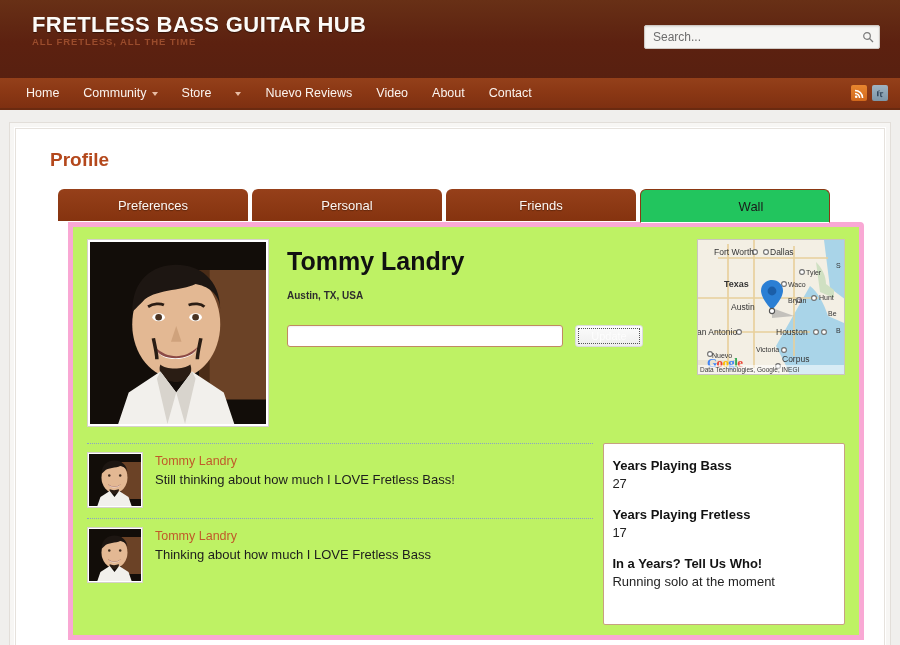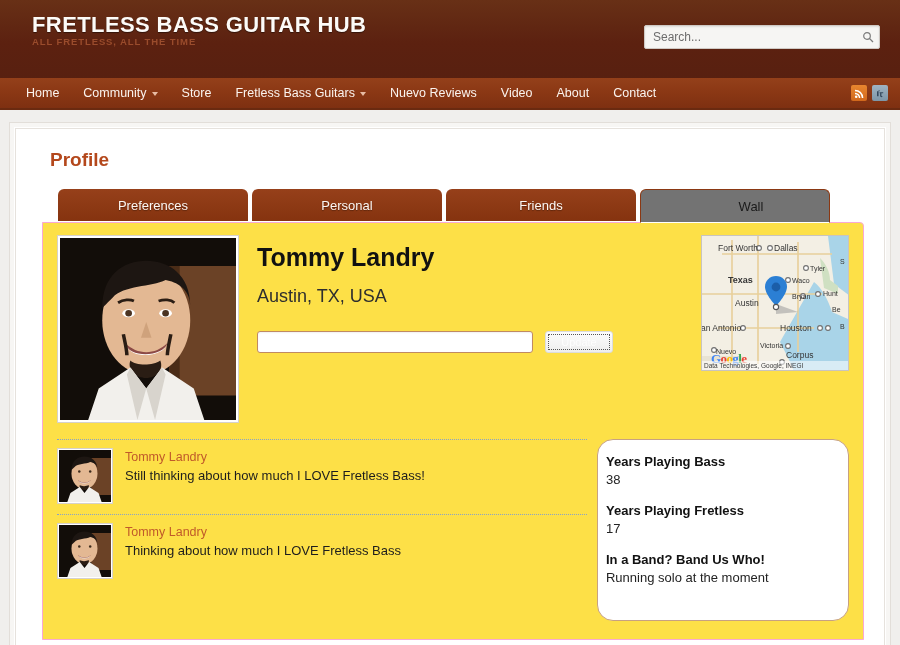--- a/index.html
+++ b/index.html
@@ -116,50 +116,50 @@
     margin-right: 4px;
     display: flex; align-items: center; justify-content: center;
     font-size: 13px; color: #fdf7f3;
     background: #8a3813;
     background: linear-gradient(180deg,#96401a 0%,#85330f 100%);
     border-radius: 6px 6px 0 0;
     cursor: pointer;
     text-shadow: 0 1px 1px rgba(0,0,0,.35);
   }
   .tab.active {
-    background: #737373;
+    background: #22c55e;
     color: #1a1a1a;
     text-shadow: none;
     border: 1px solid #8a3813;
     border-bottom: 1px solid #ffffff;
     height: 34px;
     position: relative; z-index: 3; padding-left: 32px;
   }
   .tab-panel {
-    margin: -1px 0 0 6px;
-    border: 1px solid #f9a8d4;
+    margin: -1px 0 0 32px;
+    border: 5px solid #f9a8d4;
     border-radius: 0 4px 0 0;
-    background: #fde047;
+    background: #bef264;
     height: 418px;
     padding: 12px 14px;
     position: relative;
   }
 
   
   .profile-top { display: flex; }
   .avatar-big {
     width: 182px; height: 188px;
     border: 1px solid #d6d1cb;
     padding: 2px; background: #fff;
     flex: none;
   }
   .avatar-big .photo { width: 100%; height: 100%; display: block; }
   .profile-meta { flex: 1; padding: 8px 0 0 18px; }
   .profile-name { font-size: 25px; font-weight: bold; color: #111; }
-  .profile-loc { font-size: 18px; color: #2e2e2e; margin-top: 14px; }
+  .profile-loc { font-size: 10px; color: #2e2e2e; margin-top: 14px; font-weight: bold; }
   .status-row { display: flex; align-items: center; gap: 12px; margin-top: 24px; }
   .status-input {
     width: 276px; height: 22px;
     border: 1px solid #c08a62; border-radius: 3px;
     background: #fff; outline: none;
     font-family: "Liberation Sans", sans-serif; font-size: 12px;
     padding: 0 6px;
     box-shadow: 0 1px 2px rgba(0,0,0,.06) inset;
   }
   .status-btn {
@@ -209,21 +209,21 @@
   .post-avatar .photo { width: 100%; height: 100%; display: block; }
   .post-body { padding-top: 2px; }
   .post-author {
     color: #c05a2a; font-size: 12.5px; cursor: pointer;
     display: block; margin-bottom: 4px;
   }
   .post-text { font-size: 13px; color: #1d1d1d; }
 
   .info-box {
     width: 260px; margin-left: 10px;
-    border: 1px solid #c7a181; border-radius: 16px;
+    border: 1px solid #c7a181; border-radius: 2px;
     background: #fff; padding: 14px 8px;
     height: 182px;
   }
   .info-label { font-size: 13px; font-weight: bold; color: #121212; }
   .info-value { font-size: 13px; color: #232323; margin: 3px 0 16px 0; }
   .info-value.last { margin-bottom: 0; }
 </style>
 </head>
 <body>
 
@@ -248,21 +248,20 @@
     <span>Home</span>
   </div>
   <div class="nav-item">
     <span>Community</span>
     <i class="caret"></i>
   </div>
   <div class="nav-item">
     <span>Store</span>
   </div>
   <div class="nav-item">
-    <span>Fretless Bass Guitars</span>
     <i class="caret"></i>
   </div>
   <div class="nav-item">
     <span>Nuevo Reviews</span>
   </div>
   <div class="nav-item">
     <span>Video</span>
   </div>
   <div class="nav-item">
     <span>About</span>
@@ -443,24 +442,24 @@
           <div class="post-body">
             <a class="post-author">Tommy Landry</a>
             <div class="post-text">Thinking about how much I LOVE Fretless Bass</div>
           </div>
         </div>
 
       </div>
 
       <div class="info-box">
         <div class="info-label">Years Playing Bass</div>
-        <div class="info-value">38</div>
+        <div class="info-value">27</div>
         <div class="info-label">Years Playing Fretless</div>
         <div class="info-value">17</div>
-        <div class="info-label">In a Band? Band Us Who!</div>
+        <div class="info-label">In a Years? Tell Us Who!</div>
         <div class="info-value last">Running solo at the moment</div>
       </div>
 
     </div>
 
   </div>
 </div>
 </div>
 
 </body></html>

